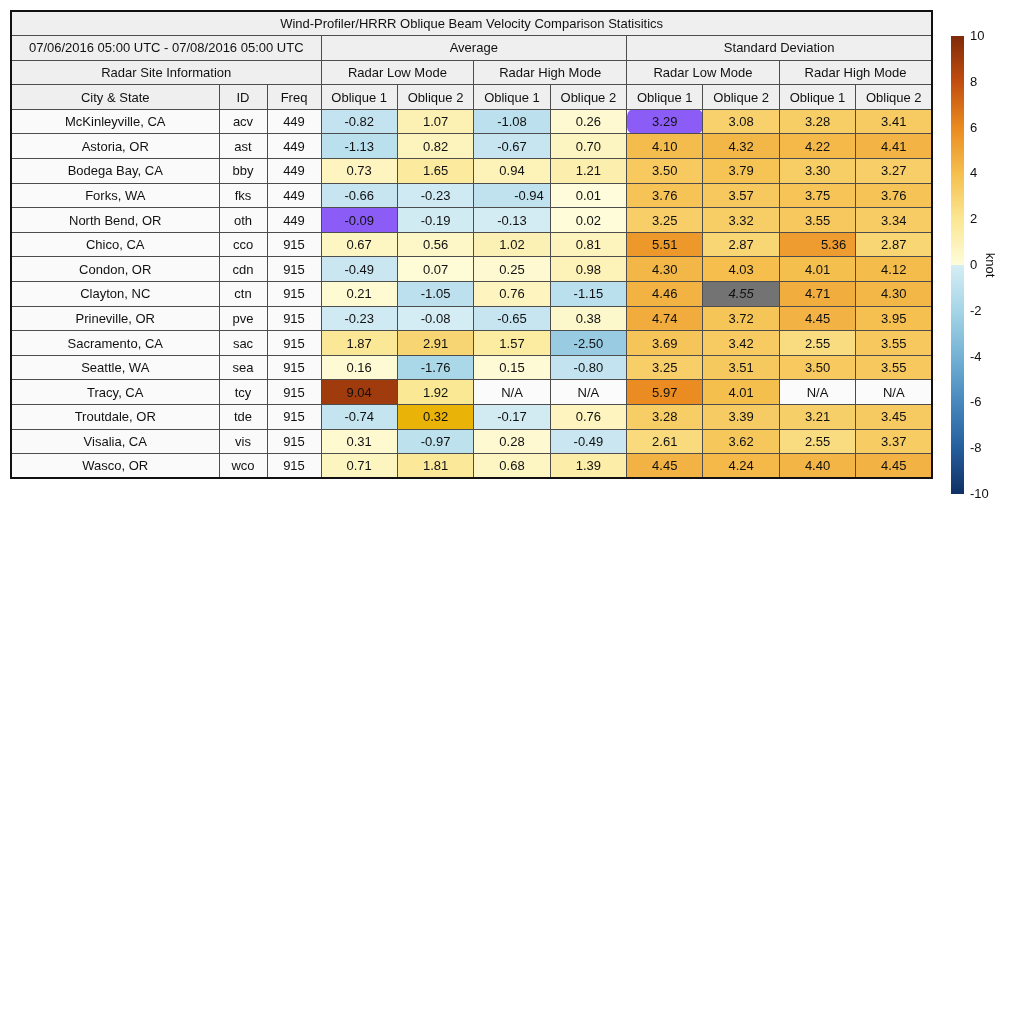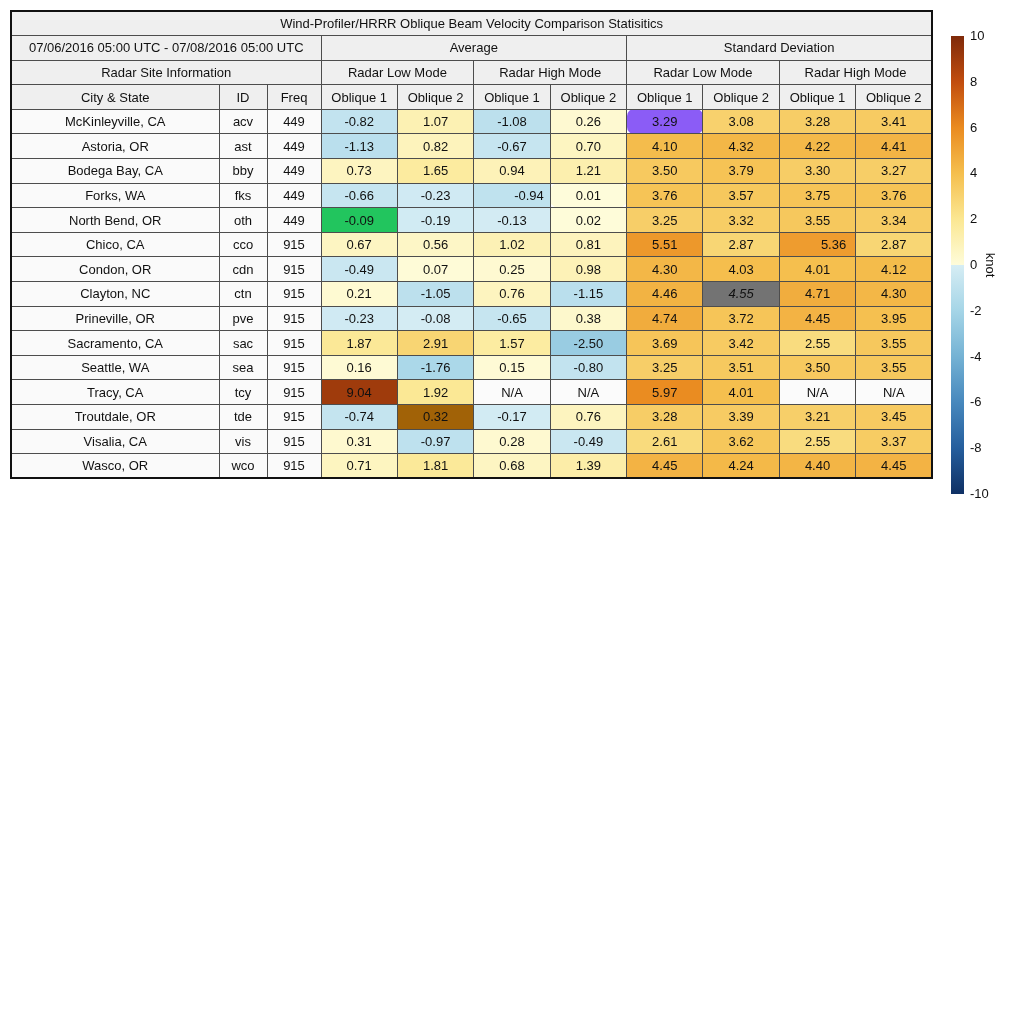--- a/index.html
+++ b/index.html
@@ -129,31 +129,31 @@
     <td class="val" style="background: rgb(247, 205, 102);">3.30</td>
     <td class="val" style="background: rgb(247, 206, 103);">3.27</td>
   </tr>
         <tr>
     <td class="label">Forks, WA</td>
     <td class="label">fks</td>
     <td class="label">449</td>
     <td class="val" style="background: rgb(198, 229, 240);">-0.66</td>
     <td class="val" style="background: rgb(208, 234, 243);">-0.23</td>
     <td class="val" style="background: rgb(191, 226, 238); padding-left: 36px;">-0.94</td>
-    <td class="val" style="background: rgb(254, 252, 218); border-radius: 9px;">0.01</td>
+    <td class="val" style="background: rgb(254, 252, 218);">0.01</td>
     <td class="val" style="background: rgb(246, 196, 86);">3.76</td>
     <td class="val" style="background: rgb(246, 200, 93);">3.57</td>
     <td class="val" style="background: rgb(246, 196, 87);">3.75</td>
     <td class="val" style="background: rgb(246, 196, 86);">3.76</td>
   </tr>
         <tr>
     <td class="label">North Bend, OR</td>
     <td class="label">oth</td>
     <td class="label">449</td>
-    <td class="val" style="background: #22c55e; margin-left: 8px;">-0.09</td>
+    <td class="val" style="background: #8b5cf6; margin-left: 8px;">-0.09</td>
     <td class="val" style="background: rgb(209, 235, 243);">-0.19</td>
     <td class="val" style="background: rgb(211, 235, 243);">-0.13</td>
     <td class="val" style="background: rgb(254, 252, 217);">0.02</td>
     <td class="val" style="background: rgb(247, 206, 104);">3.25</td>
     <td class="val" style="background: rgb(247, 205, 101);">3.32</td>
     <td class="val" style="background: rgb(246, 200, 93);">3.55</td>
     <td class="val" style="background: rgb(247, 204, 100);">3.34</td>
   </tr>
         <tr>
     <td class="label">Chico, CA</td>
@@ -244,21 +244,21 @@
     <td class="val" style="background: rgb(234, 140, 33);">5.97</td>
     <td class="val" style="background: rgb(245, 191, 78);">4.01</td>
     <td class="val" style="background: rgb(251, 251, 251);">N/A</td>
     <td class="val" style="background: rgb(251, 251, 251);">N/A</td>
   </tr>
         <tr>
     <td class="label">Troutdale, OR</td>
     <td class="label">tde</td>
     <td class="label">915</td>
     <td class="val" style="background: rgb(196, 228, 239);">-0.74</td>
-    <td class="val" style="background: #a16207;">0.32</td>
+    <td class="val" style="background: #eab308;">0.32</td>
     <td class="val" style="background: rgb(210, 235, 243);">-0.17</td>
     <td class="val" style="background: rgb(253, 244, 191);">0.76</td>
     <td class="val" style="background: rgb(247, 205, 102);">3.28</td>
     <td class="val" style="background: rgb(247, 203, 99);">3.39</td>
     <td class="val" style="background: rgb(247, 207, 105);">3.21</td>
     <td class="val" style="background: rgb(247, 202, 97);">3.45</td>
   </tr>
         <tr>
     <td class="label">Visalia, CA</td>
     <td class="label">vis</td>

